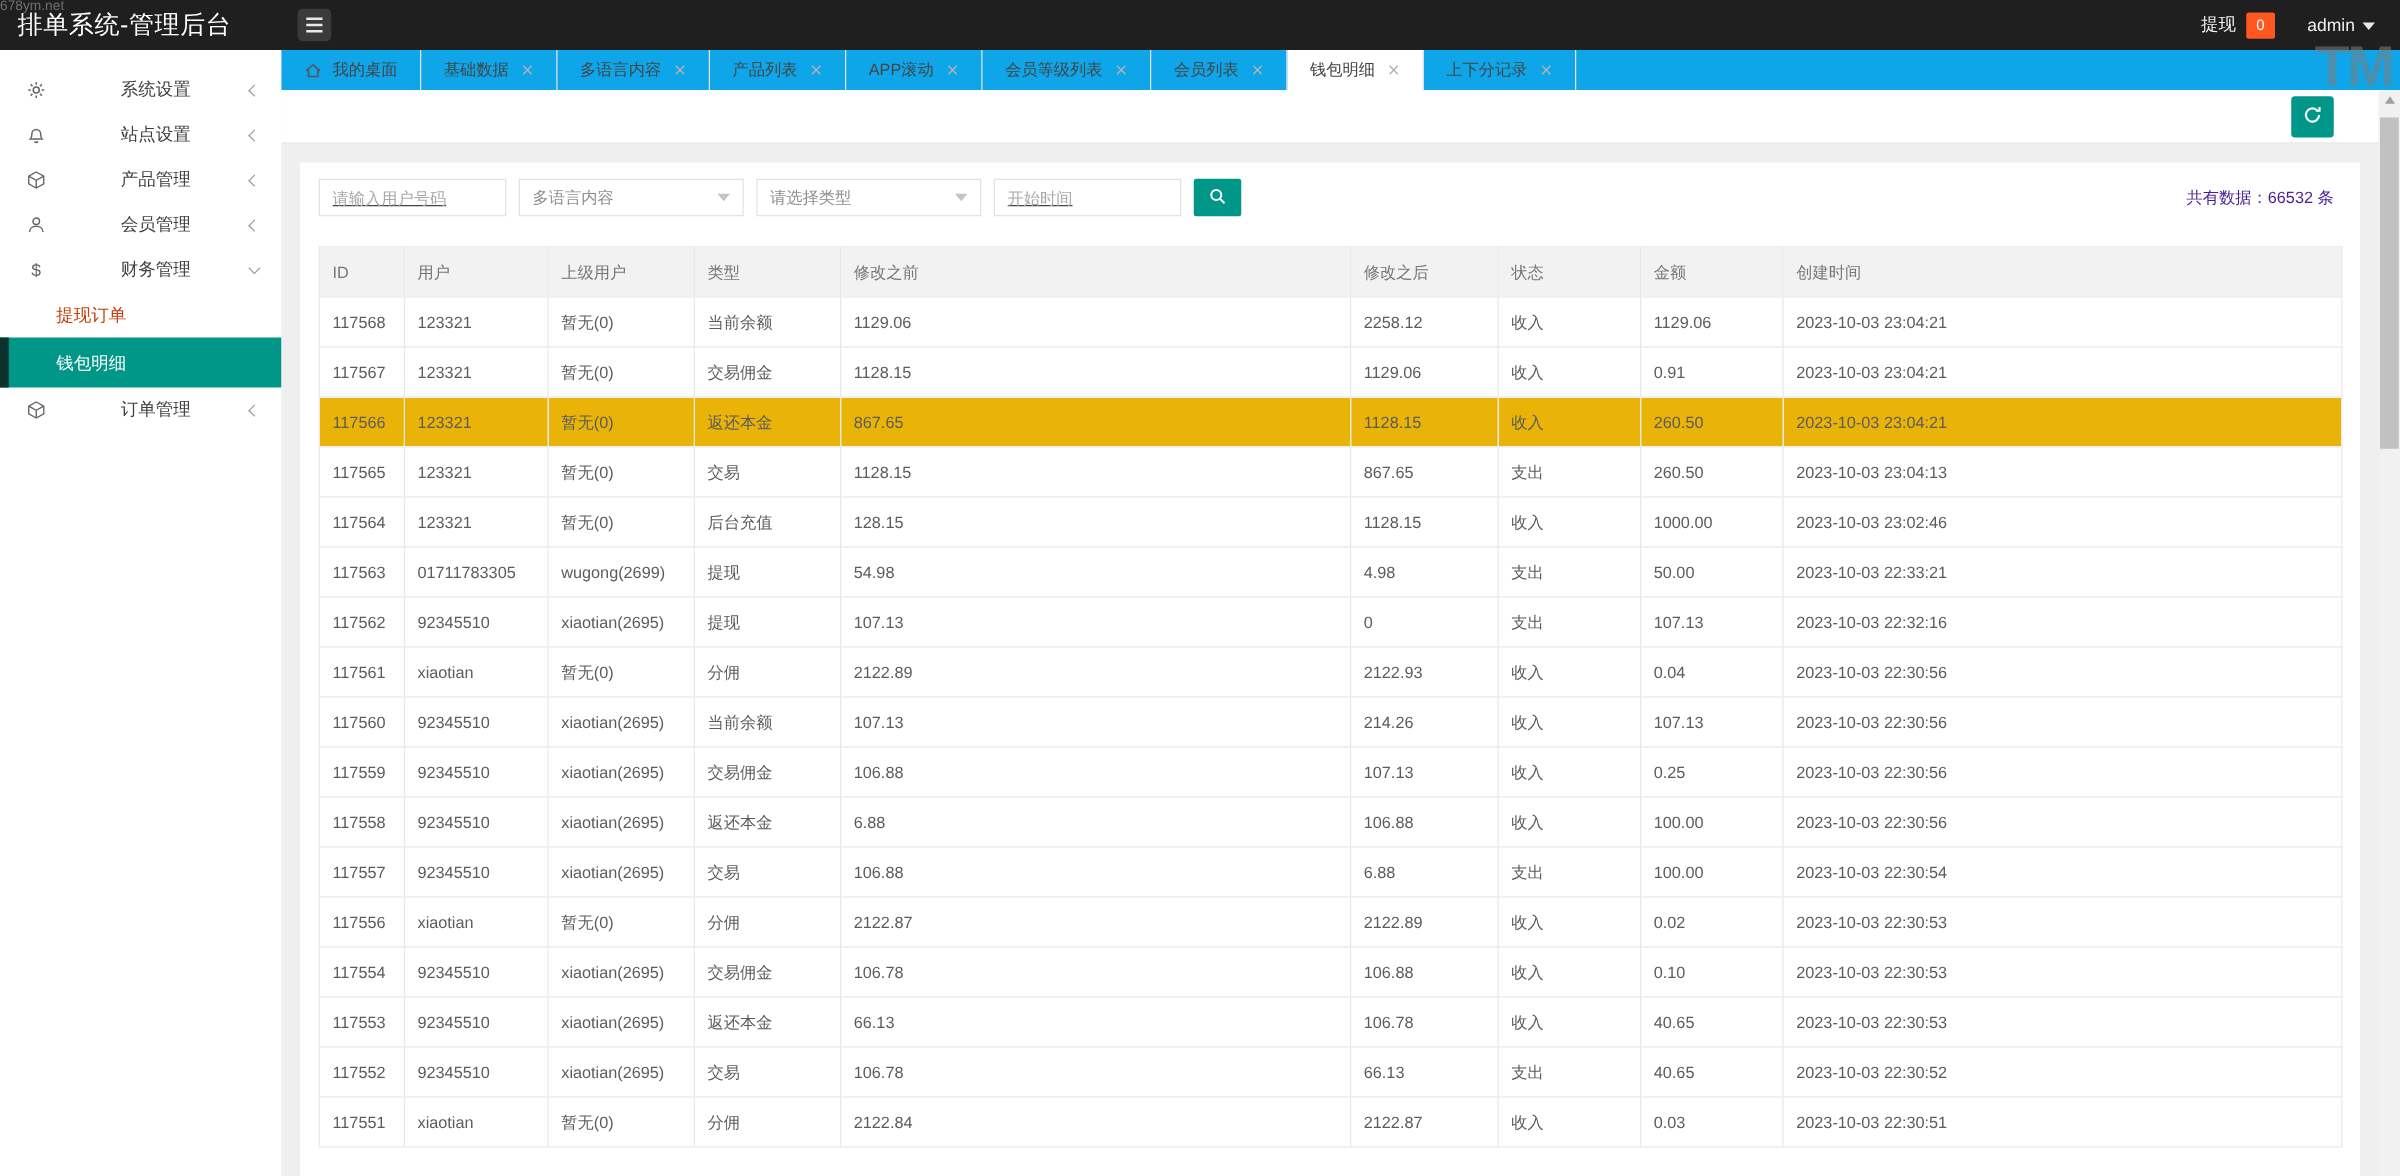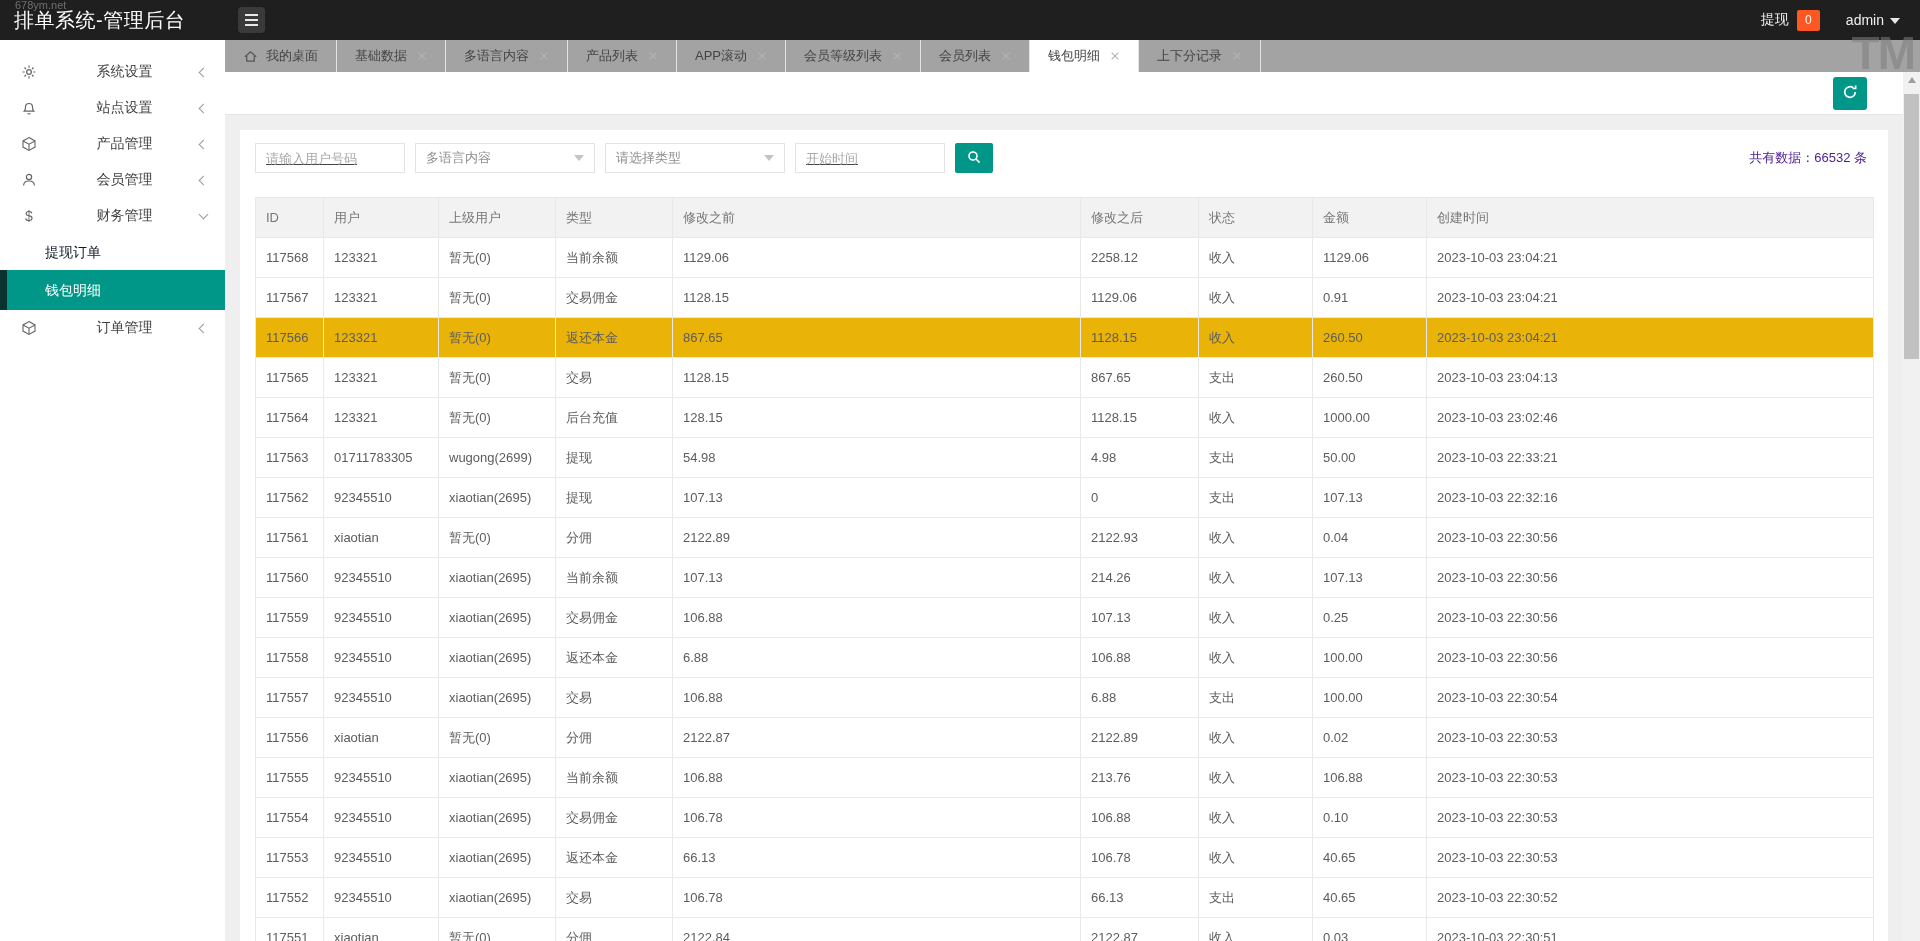--- a/index.html
+++ b/index.html
@@ -2,21 +2,21 @@
 <html><head>
 <meta charset="utf-8">
 <style>
   * { margin:0; padding:0; box-sizing:border-box; }
   html,body { width:1920px; height:941px; overflow:hidden;
     font-family:"Liberation Sans","DejaVu Sans",sans-serif; background:#efefef; }
 
   
   .topbar { position:absolute; left:0; top:0; width:1920px; height:40px;
     background:#1f1f1f; color:#fff; z-index:20; }
-  .wm-site { position:absolute; left:15px; top:-1px; font-size:11px; color:#6f6f6f; z-index:30; }
+  .wm-site { position:absolute; left:0; top:-1px; font-size:11px; color:#6f6f6f; z-index:30; }
   .logo { position:absolute; left:14px; top:0; height:40px; line-height:40px;
     font-size:20px; letter-spacing:.5px; color:#fff; white-space:nowrap; }
   .hamburger { position:absolute; left:238px; top:7px; width:27px; height:26px;
     background:#3a3a3a; border:none; border-radius:4px; cursor:pointer;
     display:flex; flex-direction:column; justify-content:center; gap:3px; align-items:center; }
   .hamburger i { display:block; width:13px; height:2px; background:#e8e8e8; }
   .head-right { position:absolute; right:20px; top:0; height:40px;
     display:flex; align-items:center; gap:26px; }
   .withdraw { display:flex; align-items:center; gap:8px; font-size:14px; color:#f0f0f0; cursor:pointer; }
   .badge { min-width:23px; height:21px; padding:0 6px; border-radius:2px;
@@ -32,27 +32,27 @@
     background:#fff; padding-top:14px; z-index:10; }
   .side-item { height:36px; display:flex; align-items:center; padding:0 18px 0 21px;
     color:#3f3f3f; font-size:14px; cursor:pointer; position:relative;text-align:center; }
   .side-item .sicon { width:16px; height:16px; margin-right:12px; flex:0 0 16px;
     display:flex; align-items:center; justify-content:center; color:#666; }
   .side-item .slabel { flex:1; }
   .chev { width:7px; height:7px; border:solid #9a9a9a; border-width:0 1px 1px 0; display:inline-block; }
   .chev.left { transform:rotate(135deg); }
   .chev.down { transform:rotate(45deg); margin-top:-3px; }
   .sub-item { height:36px; line-height:36px; padding-left:45px; font-size:14px;
-    color:#0f172a; cursor:pointer; }
+    color:#c2410c; cursor:pointer; }
   .sub-item.active { height:40px; line-height:40px; background:#009688; color:#fff;
     border-left:7px solid #0b332e; padding-left:38px; }
 
   
   .main { position:absolute; left:225px; top:40px; width:1695px; height:901px; }
-  .tabbar { height:32px; background:#a3a3a3; display:flex; align-items:stretch; overflow:hidden; }
+  .tabbar { height:32px; background:#0ea5e9; display:flex; align-items:stretch; overflow:hidden; }
   .tab { display:flex; align-items:center; gap:10px; padding:0 18px; font-size:13px;
     color:#444; border-right:1px solid #e4e4e4; cursor:pointer; white-space:nowrap; }
   .tab.active { background:#fff; }
   .tab .tclose { width:10px; height:10px; display:flex; align-items:center; justify-content:center; }
   .tab .tclose svg { display:block; }
   .tab .home-ic { display:flex; align-items:center; margin-right:-2px; color:#555; }
 
   .toolbar { position:relative; height:43px; background:#fff; border-bottom:1px solid #e4e4e4;
     width:1678px; }
   .refresh-btn { position:absolute; right:36px; top:5px; width:34px; height:33px;
@@ -456,31 +456,20 @@
               <td>xiaotian</td>
               <td>暂无(0)</td>
               <td>分佣</td>
               <td>2122.87</td>
               <td>2122.89</td>
               <td>收入</td>
               <td>0.02</td>
               <td>2023-10-03 22:30:53</td>
             </tr>
             <tr>
-              <td>117555</td>
-              <td>92345510</td>
-              <td>xiaotian(2695)</td>
-              <td>当前余额</td>
-              <td>106.88</td>
-              <td>213.76</td>
-              <td>收入</td>
-              <td>106.88</td>
-              <td>2023-10-03 22:30:53</td>
-            </tr>
-            <tr>
               <td>117554</td>
               <td>92345510</td>
               <td>xiaotian(2695)</td>
               <td>交易佣金</td>
               <td>106.78</td>
               <td>106.88</td>
               <td>收入</td>
               <td>0.10</td>
               <td>2023-10-03 22:30:53</td>
             </tr>

